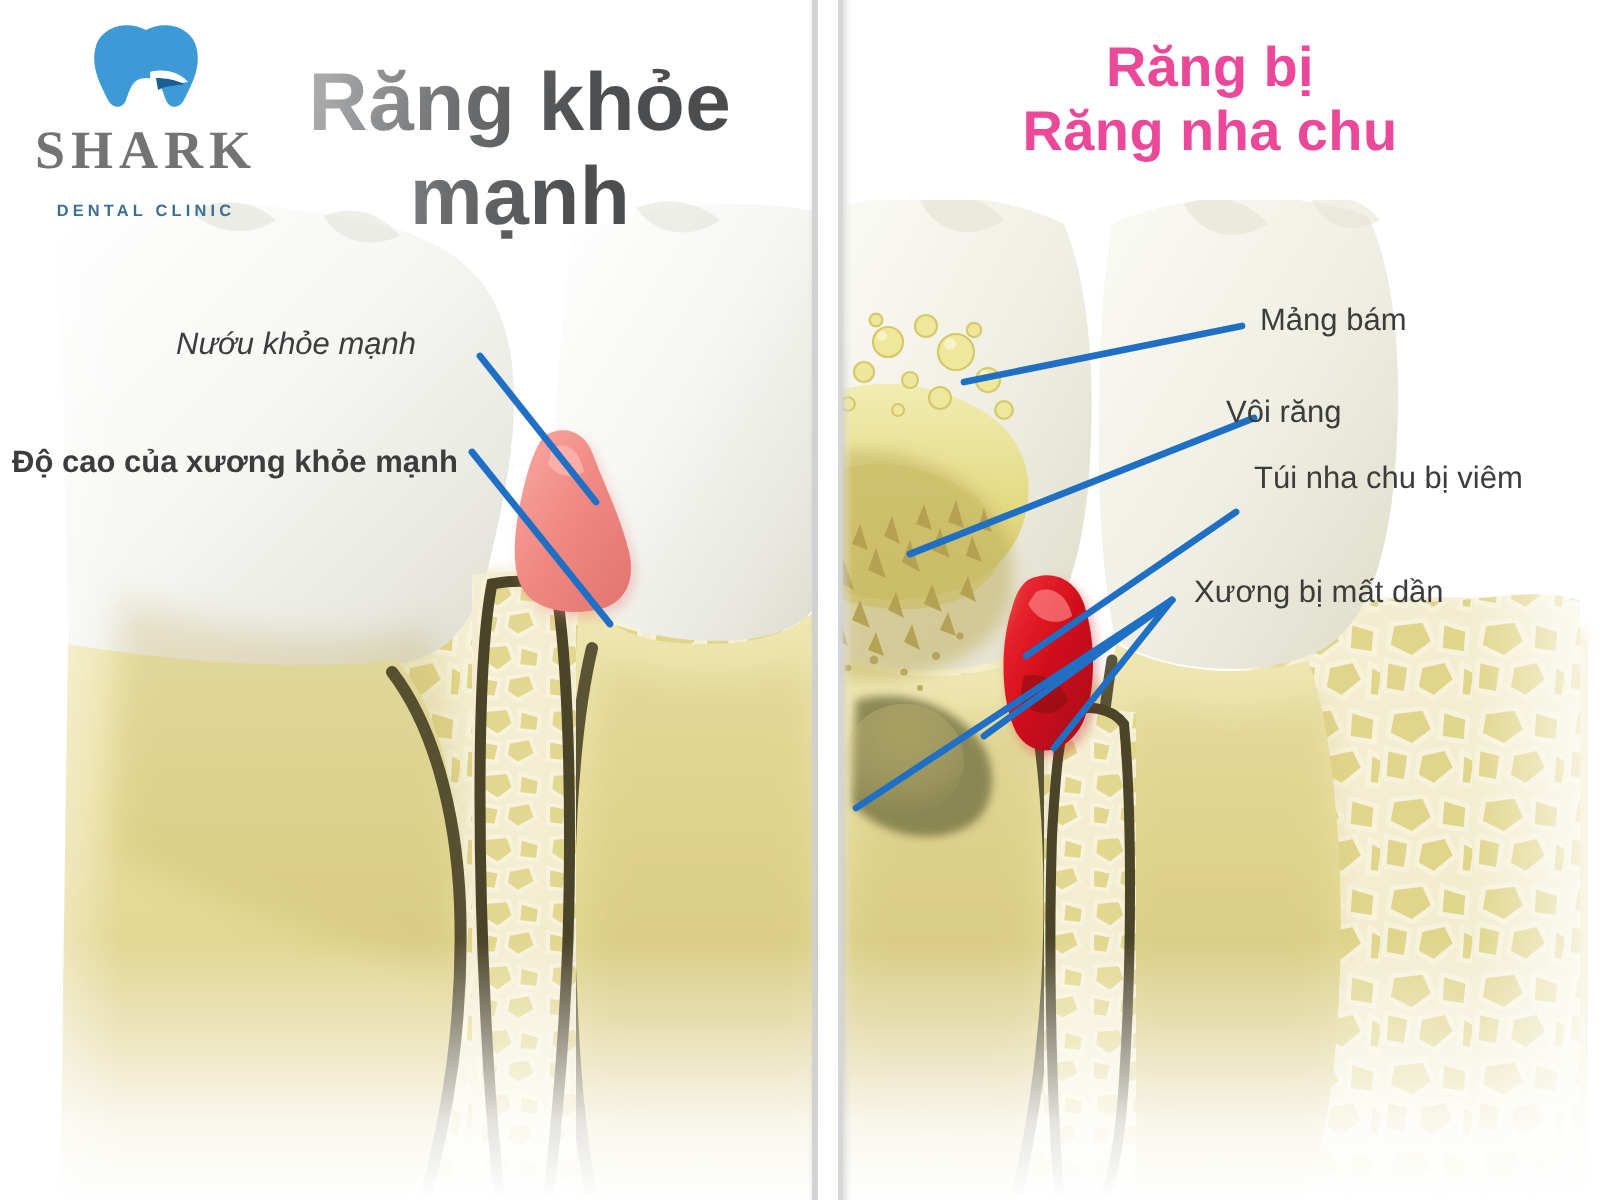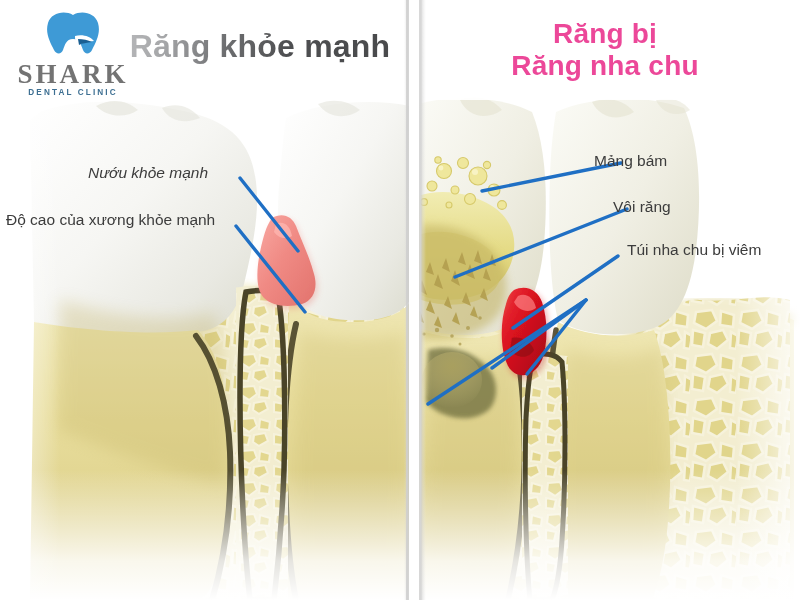--- a/index.html
+++ b/index.html
@@ -10,39 +10,39 @@
   #art{position:absolute;left:0;top:0;width:800px;height:600px;}
 
   
   .logo{position:absolute;left:14px;top:12px;width:118px;height:88px;
         text-align:center;}
   .logo .mark{width:62px;height:44px;margin:0 auto 1px;}
   .logo .brand{font-family:"Liberation Serif","DejaVu Serif",serif;
                font-size:27px;letter-spacing:3px;color:#737373;
                font-weight:700;line-height:1;}
   .logo .sub{font-size:8.2px;letter-spacing:2.1px;color:#3d6f92;
-             margin-top:0;font-weight:600;}
+             margin-top:12px;font-weight:600;}
 
   
   .title{position:absolute;font-weight:700;color:#58595b;
          letter-spacing:.2px;line-height:1.14;}
-  #title-left{left:120px;top:28px;width:280px;font-size:32px;text-align:center;
+  #title-left{left:120px;top:28px;width:280px;font-size:41px;text-align:center;
         background:linear-gradient(100deg,#b9babc 0%,#a6a7a9 16%,#6d6e70 38%,#4e4f51 60%,#48494b 100%);
         -webkit-background-clip:text;background-clip:text;color:transparent;}
   #title-right{left:440px;top:18px;width:330px;font-size:28px;text-align:center;color:#ec4899;}
   #title-right .l2{display:block;}
 
   
   .lbl{position:absolute;font-size:15.5px;color:#3c3c3c;white-space:nowrap;
        line-height:1;}
   #lbl-gum{left:88px;top:165px;font-style:italic;}
-  #lbl-bone-h{left:6px;top:212px;}
-  #lbl-plaque{left:594px;top:153px;}
+  #lbl-bone-h{left:6px;top:224px;font-weight:bold;}
+  #lbl-plaque{left:630px;top:153px;}
   #lbl-tartar{left:613px;top:199px;}
-  #lbl-pocket{left:627px;top:242px;}
+  #lbl-pocket{left:627px;top:232px;}
   #lbl-boneloss{left:597px;top:289px;}
 </style>
 </head>
 <body>
 
 <div id="stage">
 
   <svg id="art" viewBox="0 0 800 600">
     <defs>
 
@@ -365,14 +365,15 @@
   <div class="title" id="title-right">
     <span>Răng bị</span>
     <span class="l2">Răng nha chu</span>
   </div>
 
   <div class="lbl" id="lbl-gum">Nướu khỏe mạnh</div>
   <div class="lbl" id="lbl-bone-h">Độ cao của xương khỏe mạnh</div>
   <div class="lbl" id="lbl-plaque">Mảng bám</div>
   <div class="lbl" id="lbl-tartar">Vôi răng</div>
   <div class="lbl" id="lbl-pocket">Túi nha chu bị viêm</div>
+  <div class="lbl" id="lbl-boneloss">Xương bị mất dần</div>
 
 </div>
 
 </body></html>

